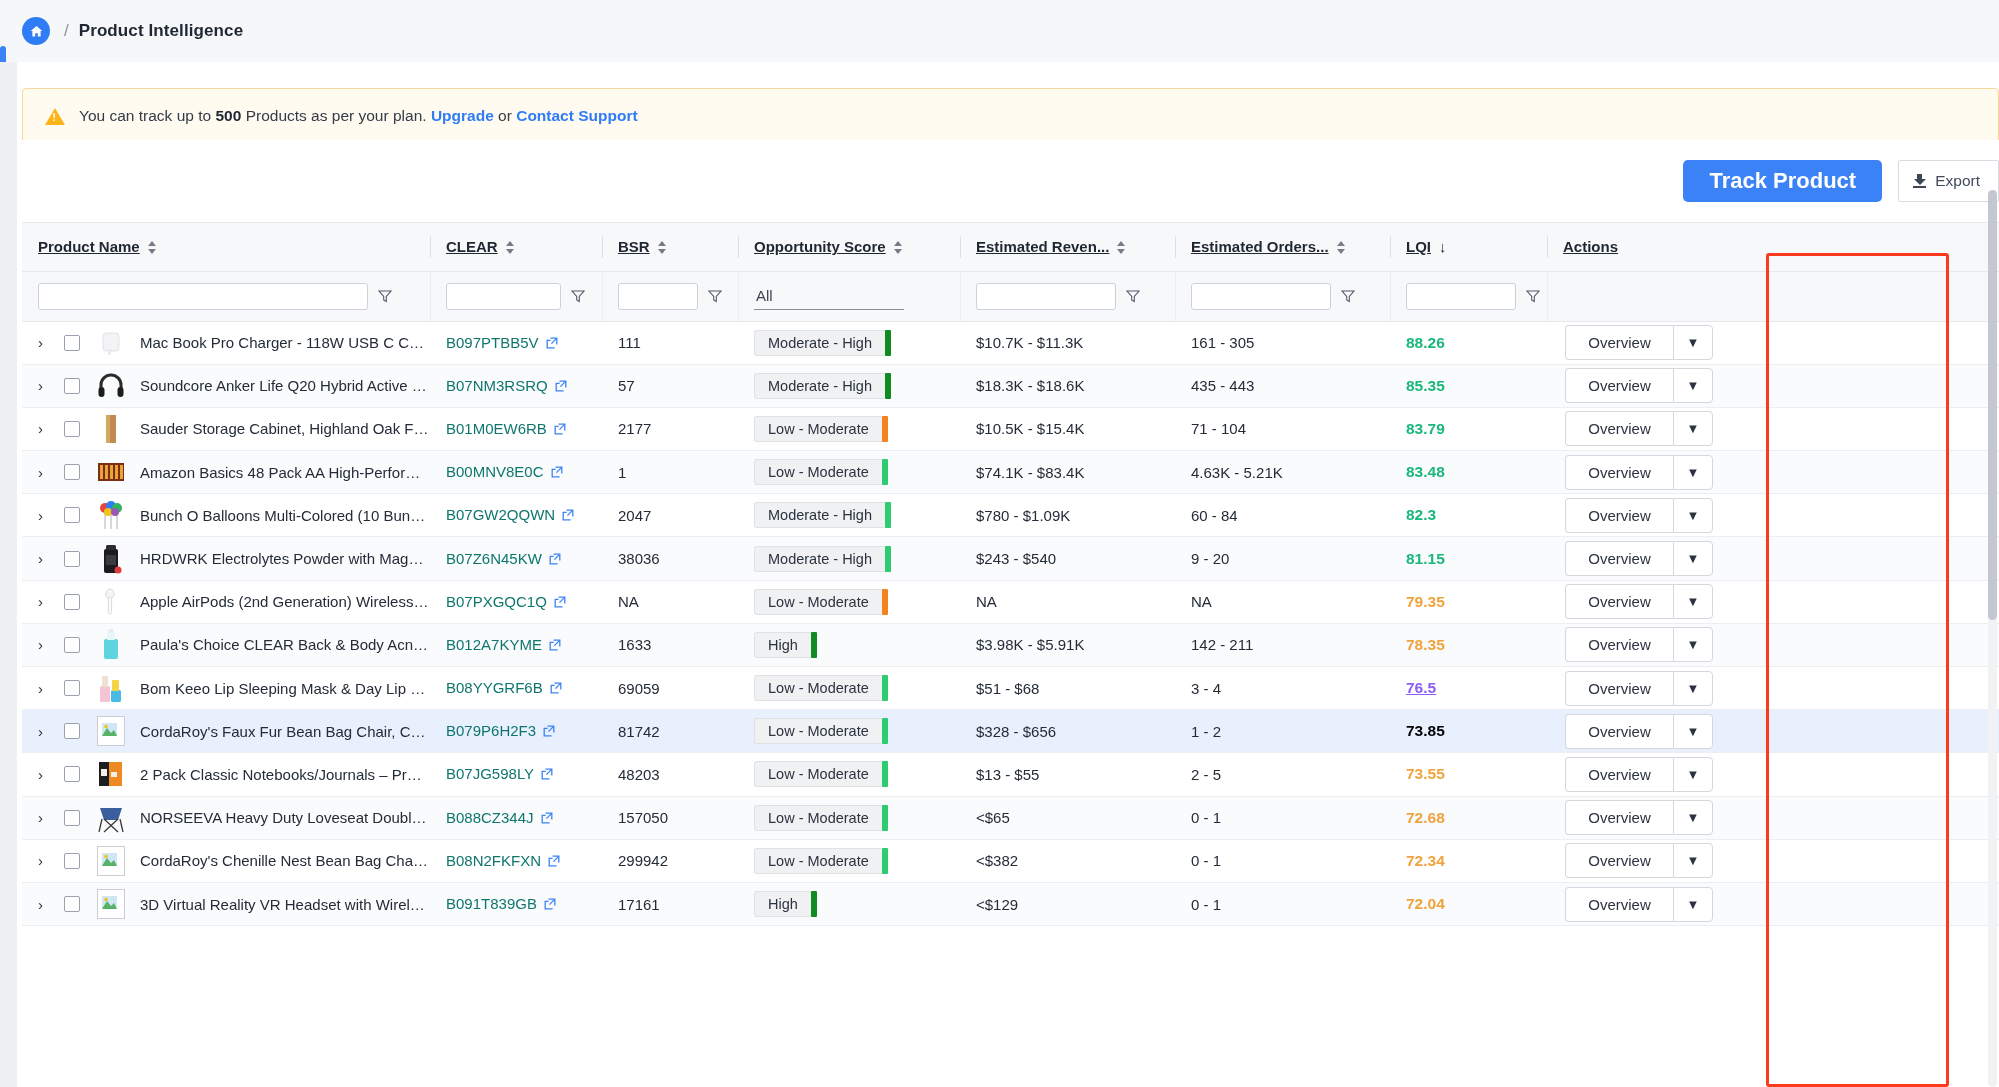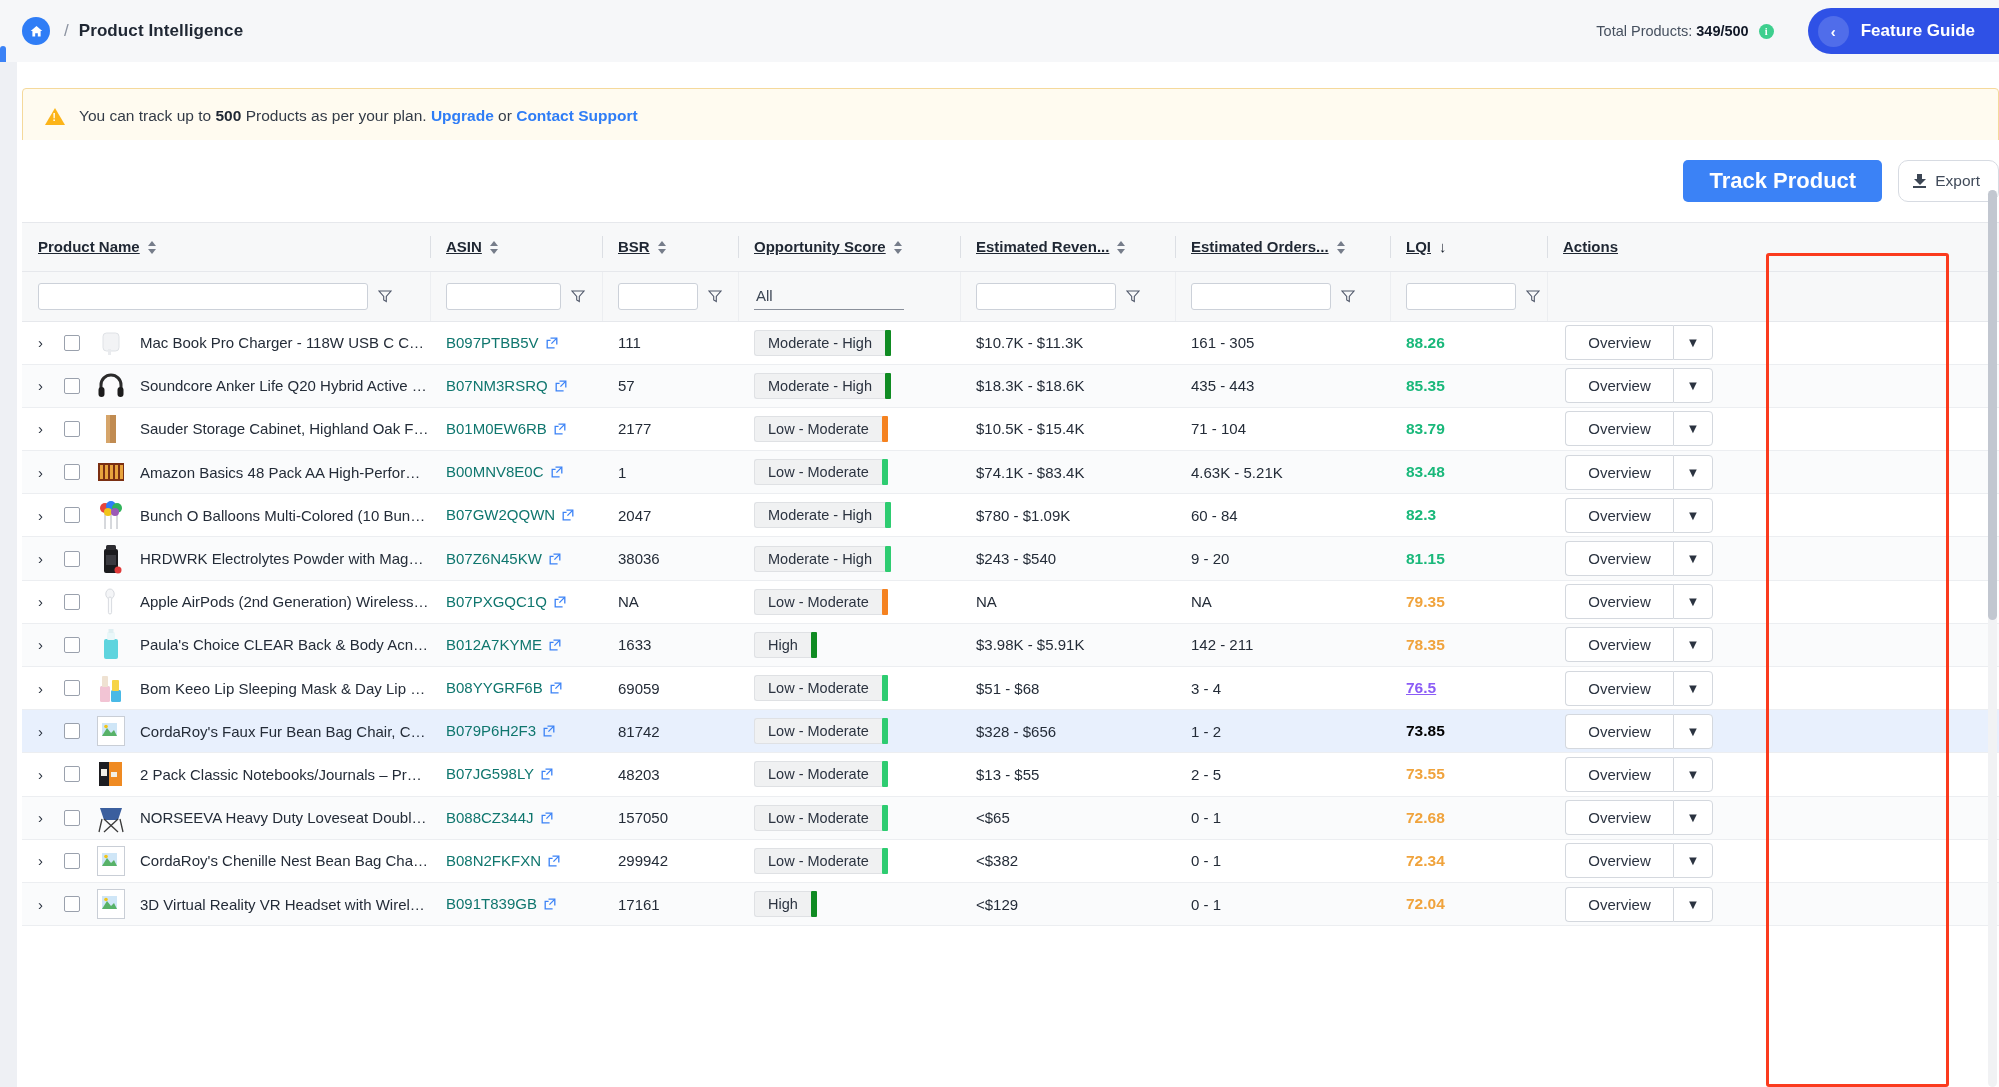--- a/index.html
+++ b/index.html
@@ -86,21 +86,21 @@
     background: #fff; display: flex; align-items: center;
     justify-content: flex-end; padding-right: 0;
   }
   .btn-track {
     background: #3b82f6; color: #fff; border: none; border-radius: 5px;
     height: 42px; padding: 0 26px; font-size: 22px; font-weight: 700;
     font-family: "Liberation Sans", sans-serif; cursor: pointer;
   }
   .btn-export {
     margin-left: 16px; background: #fff; color: #414b5a;
-    border: 1px solid #d7dbe2; border-radius: 10px; height: 42px;
+    border: 1px solid #d7dbe2; border-radius: 2px; height: 42px;
     padding: 0 18px 0 14px; font-size: 15.5px;
     font-family: "Liberation Sans", sans-serif; cursor: pointer;
     display: flex; align-items: center; gap: 9px;
   }
   .dl-icon { display: inline-block; width: 13px; height: 14px; position: relative; }
   .dl-icon::before {
     content: ""; position: absolute; left: 4px; top: 0; width: 5px; height: 7px;
     background: #3c4654;
   }
   .dl-icon::after {
@@ -235,31 +235,20 @@
 
 <div class="topbar">
   <div class="home-icon">
     <svg width="15" height="15" viewBox="0 0 16 16" aria-hidden="true">
       <path d="M8 2 L14.2 7.4 L12.4 7.4 L12.4 13.4 L9.4 13.4 L9.4 9.8 L6.6 9.8 L6.6 13.4 L3.6 13.4 L3.6 7.4 L1.8 7.4 Z" fill="#ffffff"></path>
     </svg>
   </div>
   <span class="crumb-sep">/</span>
   <span class="crumb-title">Product Intelligence</span>
 
-  <div class="topbar-right">
-    <span class="total-products">
-      <span>Total Products:</span>
-      <b>349/500</b>
-    </span>
-    <span class="info-dot">i</span>
-    <div class="feature-guide">
-      <span class="fg-chev">‹</span>
-      <span>Feature Guide</span>
-    </div>
-  </div>
 </div>
 
 <div class="left-rail"></div>
 <div class="left-strip"></div>
 
 <div class="banner">
   <span class="warn-tri"></span>
   <span>
     <span>You can track up to</span>
     <b>500</b>
@@ -291,21 +280,21 @@
         <col style="width:215px">
       <col style="width:157px">
         <col style="width:452px">
     </colgroup>
     <thead>
       <tr>
         <th>
           <span>Product Name</span><span class="sort-ic"></span>
         </th>
         <th class="sepline">
-          <span>ASIN</span><span class="sort-ic"></span>
+          <span>CLEAR</span><span class="sort-ic"></span>
         </th>
         <th class="sepline">
           <span>BSR</span><span class="sort-ic"></span>
         </th>
         <th class="sepline">
           <span>Opportunity Score</span><span class="sort-ic"></span>
         </th>
         <th class="sepline">
           <span>Estimated Reven...</span><span class="sort-ic"></span>
         </th>

